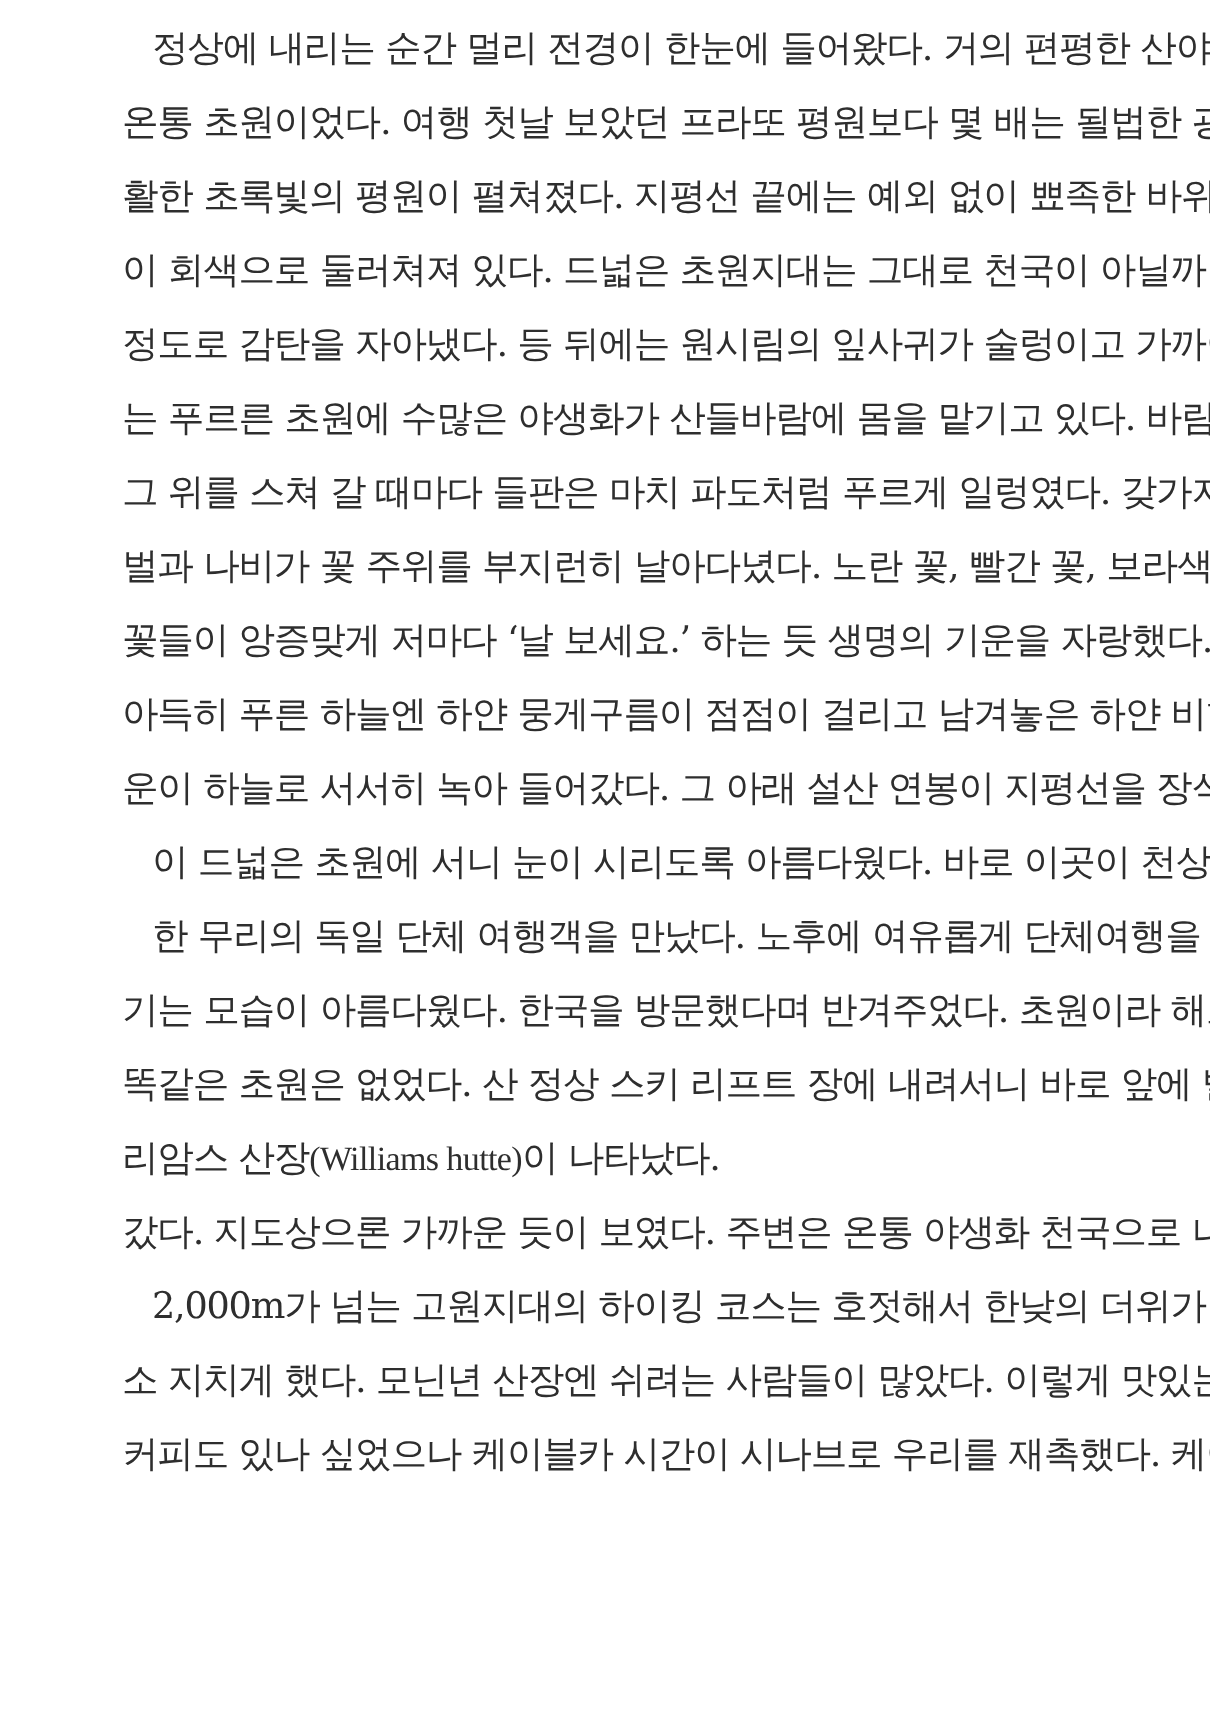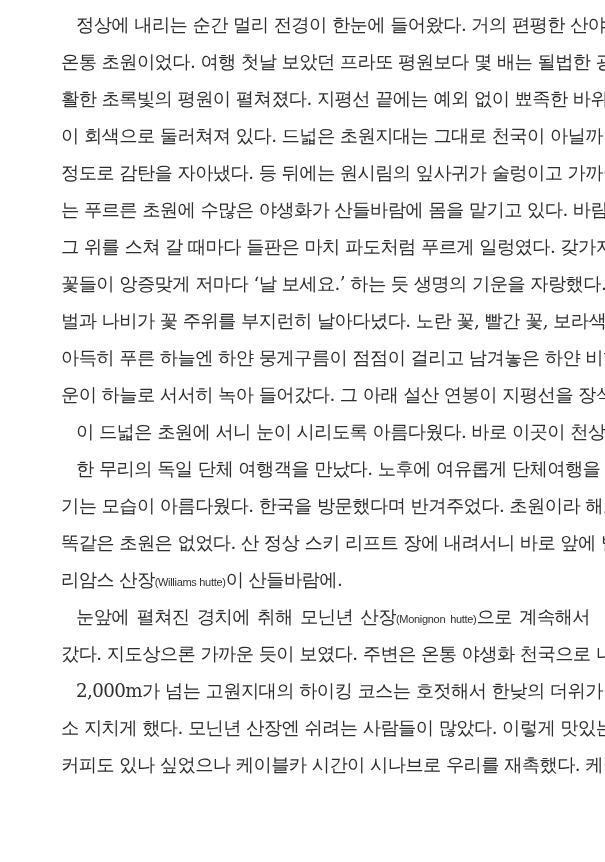--- a/index.html
+++ b/index.html
@@ -37,57 +37,56 @@
       text-align-last: justify;
       height: 37px;
     }
     .line.last {
       text-align-last: left;
     }
     .line.indent {
       padding-left: 15px;
     }
     .latin {
-      font-family: Liberation Sans, sans-serif;
-      font-size: 11px;
+      font-family: Liberation Serif, serif;
+      font-size: 17px;
       letter-spacing: -0.3px;
     }
   </style>
 </head>
 <body>
 
 <div class="page">
 
   <div class="para">
     <span class="line indent">정상에 내리는 순간 멀리 전경이 한눈에 들어왔다. 거의 편평한 산야가</span>
     <span class="line">온통 초원이었다. 여행 첫날 보았던 프라또 평원보다 몇 배는 될법한 광</span>
     <span class="line">활한 초록빛의 평원이 펼쳐졌다. 지평선 끝에는 예외 없이 뾰족한 바위산</span>
     <span class="line">이 회색으로 둘러쳐져 있다. 드넓은 초원지대는 그대로 천국이 아닐까 할</span>
     <span class="line">정도로 감탄을 자아냈다. 등 뒤에는 원시림의 잎사귀가 술렁이고 가까이</span>
     <span class="line">는 푸르른 초원에 수많은 야생화가 산들바람에 몸을 맡기고 있다. 바람이</span>
     <span class="line">그 위를 스쳐 갈 때마다 들판은 마치 파도처럼 푸르게 일렁였다. 갖가지</span>
+    <span class="line">벌과 나비가 꽃 주위를 부지런히 날아다녔다. 노란 꽃, 빨간 꽃, 보라색</span>
     <span class="line">꽃들이 앙증맞게 저마다 ‘날 보세요.’ 하는 듯 생명의 기운을 자랑했다.</span>
-    <span class="line">벌과 나비가 꽃 주위를 부지런히 날아다녔다. 노란 꽃, 빨간 꽃, 보라색</span>
     <span class="line">아득히 푸른 하늘엔 하얀 뭉게구름이 점점이 걸리고 남겨놓은 하얀 비행</span>
     <span class="line">운이 하늘로 서서히 녹아 들어갔다. 그 아래 설산 연봉이 지평선을 장식</span>
   </div>
 
   <div class="para">
     <span class="line indent">이 드넓은 초원에 서니 눈이 시리도록 아름다웠다. 바로 이곳이 천상의</span>
   </div>
 
   <div class="para">
     <span class="line indent">한 무리의 독일 단체 여행객을 만났다. 노후에 여유롭게 단체여행을 즐</span>
     <span class="line">기는 모습이 아름다웠다. 한국을 방문했다며 반겨주었다. 초원이라 해도</span>
     <span class="line">똑같은 초원은 없었다. 산 정상 스키 리프트 장에 내려서니 바로 앞에 빌</span>
-    <span class="line last"><span>리암스 산장</span><span class="latin">(Williams hutte)</span><span>이 산들바람에.</span></span>
+    <span class="line last"><span>리암스 산장</span><span class="latin">(Williams hutte)</span><span>이 나타났다.</span></span>
   </div>
 
   <div class="para">
-    <span class="line indent"><span>눈앞에 펼쳐진 경치에 취해 모닌년 산장</span><span class="latin">(Monignon hutte)</span><span>으로 계속해서</span></span>
     <span class="line">갔다. 지도상으론 가까운 듯이 보였다. 주변은 온통 야생화 천국으로 나</span>
   </div>
 
   <div class="para">
     <span class="line indent">2,000m가 넘는 고원지대의 하이킹 코스는 호젓해서 한낮의 더위가 다</span>
     <span class="line">소 지치게 했다. 모닌년 산장엔 쉬려는 사람들이 많았다. 이렇게 맛있는</span>
     <span class="line">커피도 있나 싶었으나 케이블카 시간이 시나브로 우리를 재촉했다. 케이</span>
 
   </div>
 

